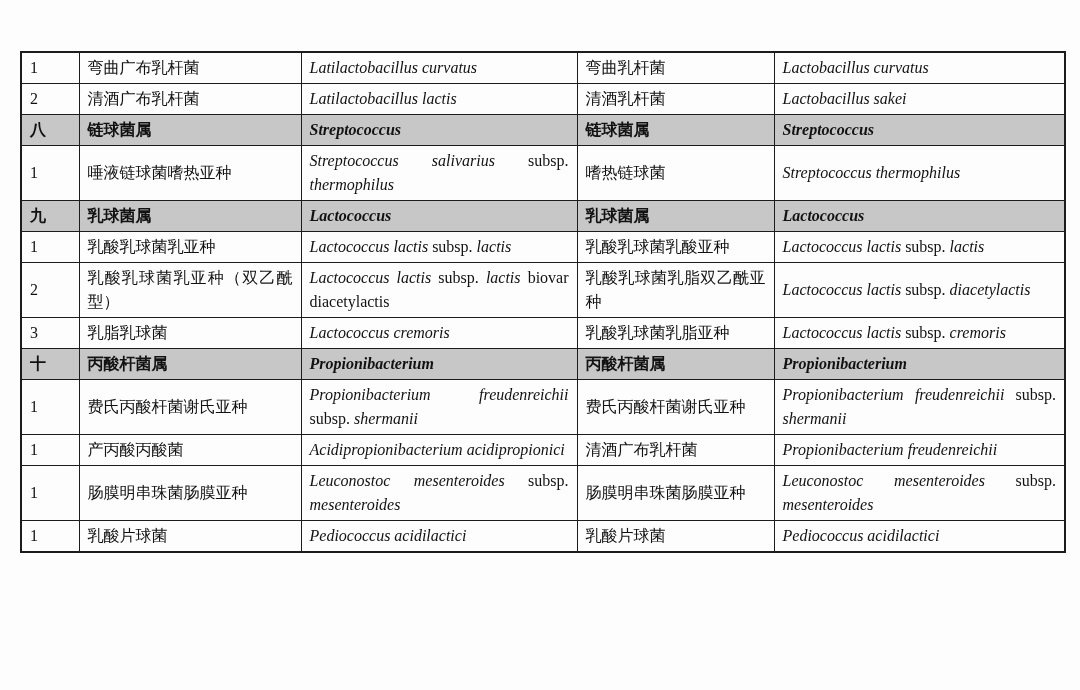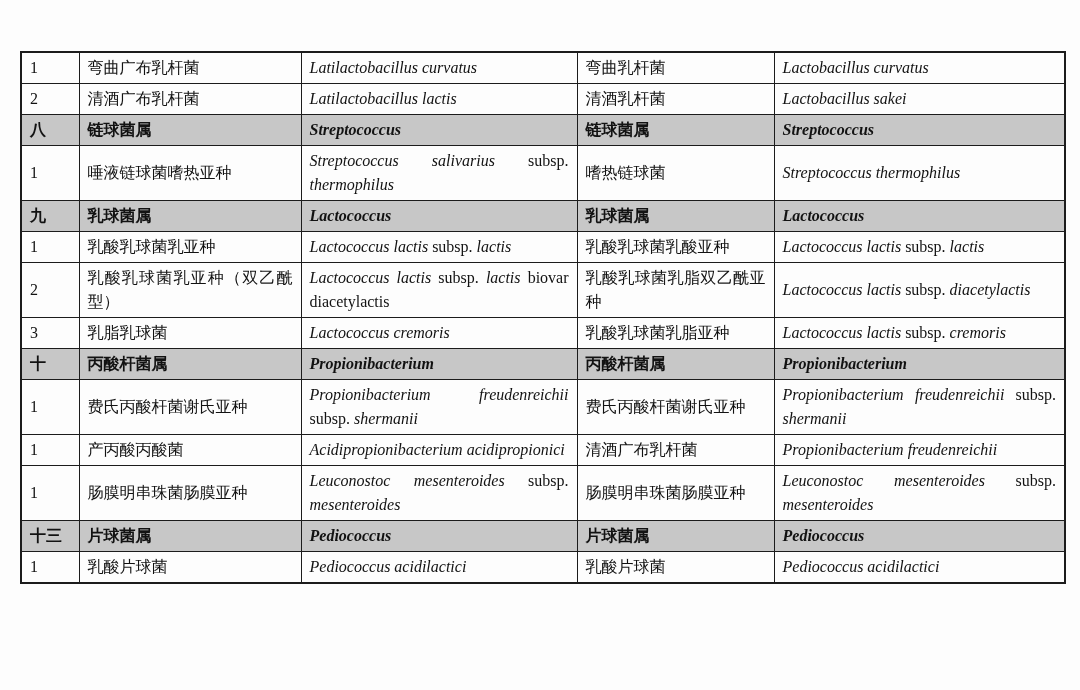--- a/index.html
+++ b/index.html
@@ -142,27 +142,20 @@
           <td class="cn-cell"><span class="seg-n">清酒广布乳杆菌</span></td>
           <td class="latin-cell"><span class="seg-i">Propionibacterium freudenreichii</span></td>
         </tr>
         <tr class="species">
           <td class="idx-cell"><span class="seg-n">1</span></td>
           <td class="cn-cell"><span class="seg-n">肠膜明串珠菌肠膜亚种</span></td>
           <td class="latin-cell"><span class="seg-i">Leuconostoc mesenteroides </span><span class="seg-n">subsp. </span><span class="seg-i">mesenteroides</span></td>
           <td class="cn-cell"><span class="seg-n">肠膜明串珠菌肠膜亚种</span></td>
           <td class="latin-cell"><span class="seg-i">Leuconostoc mesenteroides </span><span class="seg-n">subsp. </span><span class="seg-i">mesenteroides</span></td>
         </tr>
-        <tr class="genus">
-          <td class="idx-cell"><span class="seg-n">十三</span></td>
-          <td class="cn-cell"><span class="seg-n">片球菌属</span></td>
-          <td class="latin-cell"><span class="seg-i">Pediococcus</span></td>
-          <td class="cn-cell"><span class="seg-n">片球菌属</span></td>
-          <td class="latin-cell"><span class="seg-i">Pediococcus</span></td>
-        </tr>
         <tr class="species">
           <td class="idx-cell"><span class="seg-n">1</span></td>
           <td class="cn-cell"><span class="seg-n">乳酸片球菌</span></td>
           <td class="latin-cell"><span class="seg-i">Pediococcus acidilactici</span></td>
           <td class="cn-cell"><span class="seg-n">乳酸片球菌</span></td>
           <td class="latin-cell"><span class="seg-i">Pediococcus acidilactici</span></td>
         </tr>
       </tbody>
   </table>
 </div>

